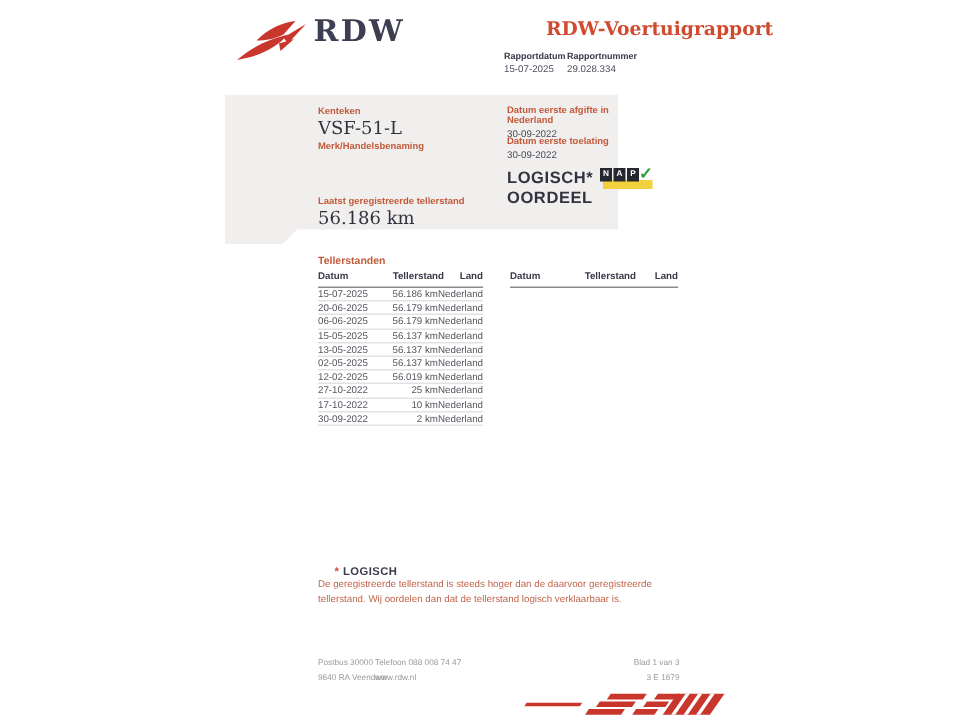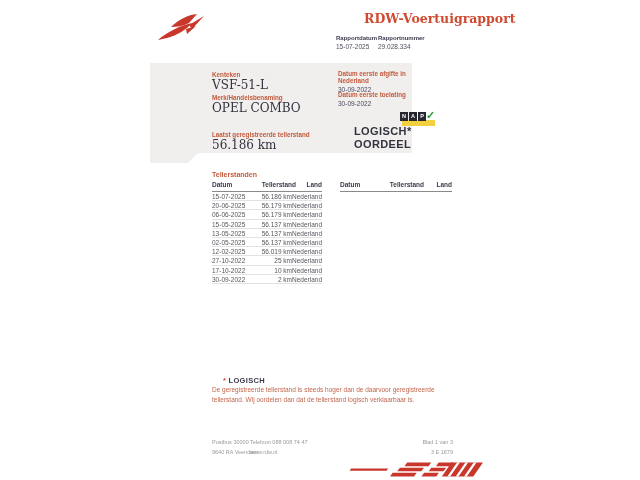--- a/index.html
+++ b/index.html
@@ -69,52 +69,52 @@
 <body>
 
 <div class="canvas">
 
   <svg class="abs logo-bird" viewBox="0 0 100 64" xmlns="http://www.w3.org/2000/svg">
     <path fill="#c9362b" d="M2 58 C20 42, 44 30, 70 24 C60 36, 42 48, 20 54 Z"></path>
     <path fill="#c9362b" d="M28 32 C44 16, 62 8, 80 6 L64 24 C52 30, 40 32, 28 32 Z"></path>
     <path fill="#c9362b" d="M64 28 L94 10 L70 36 Z"></path>
     <path fill="#c9362b" d="M58 36 L78 30 L60 46 Z"></path>
   </svg>
+  <div class="abs wordmark">RDW</div>
   <div class="abs report-title">RDW-Voertuigrapport</div>
   <div class="abs meta-col1">
     <div class="meta-label">Rapportdatum</div>
     <div class="meta-value">15-07-2025</div>
   </div>
   <div class="abs meta-col2">
     <div class="meta-label">Rapportnummer</div>
     <div class="meta-value">29.028.334</div>
   </div>
 
   <div class="abs panel">
     <div class="abs" style="left:62px; top:8px;">
       <div class="olabel">Kenteken</div>
       <div class="serif-value">VSF-51-L</div>
     </div>
     <div class="abs" style="left:62px; top:31px;">
       <div class="olabel">Merk/Handelsbenaming</div>
-      <div class="serif-value">OPEL COMBO</div>
     </div>
     <div class="abs" style="left:62px; top:68px;">
       <div class="olabel">Laatst geregistreerde tellerstand</div>
       <div class="serif-value">56.186 km</div>
     </div>
     <div class="abs" style="left:188px; top:7px;">
       <div class="olabel">Datum eerste afgifte in Nederland</div>
       <div class="sm-value" style="margin-top:2px;">30-09-2022</div>
     </div>
     <div class="abs" style="left:188px; top:28px;">
       <div class="olabel">Datum eerste toelating</div>
       <div class="sm-value" style="margin-top:2px;">30-09-2022</div>
     </div>
-    <div class="abs oordeel" style="left:204px; top:50px;margin-top:12px;">
+    <div class="abs oordeel" style="left:188px; top:50px;">
       <div>LOGISCH*</div>
       <div>OORDEEL</div>
     </div>
 
     <div class="abs nap">
       <div class="abs nap-yellow"></div>
       <div class="abs nap-box" style="left:0px;">N</div>
       <div class="abs nap-box" style="left:9px;">A</div>
       <div class="abs nap-box" style="left:18px;">P</div>
       <div class="abs nap-check">✓</div>

